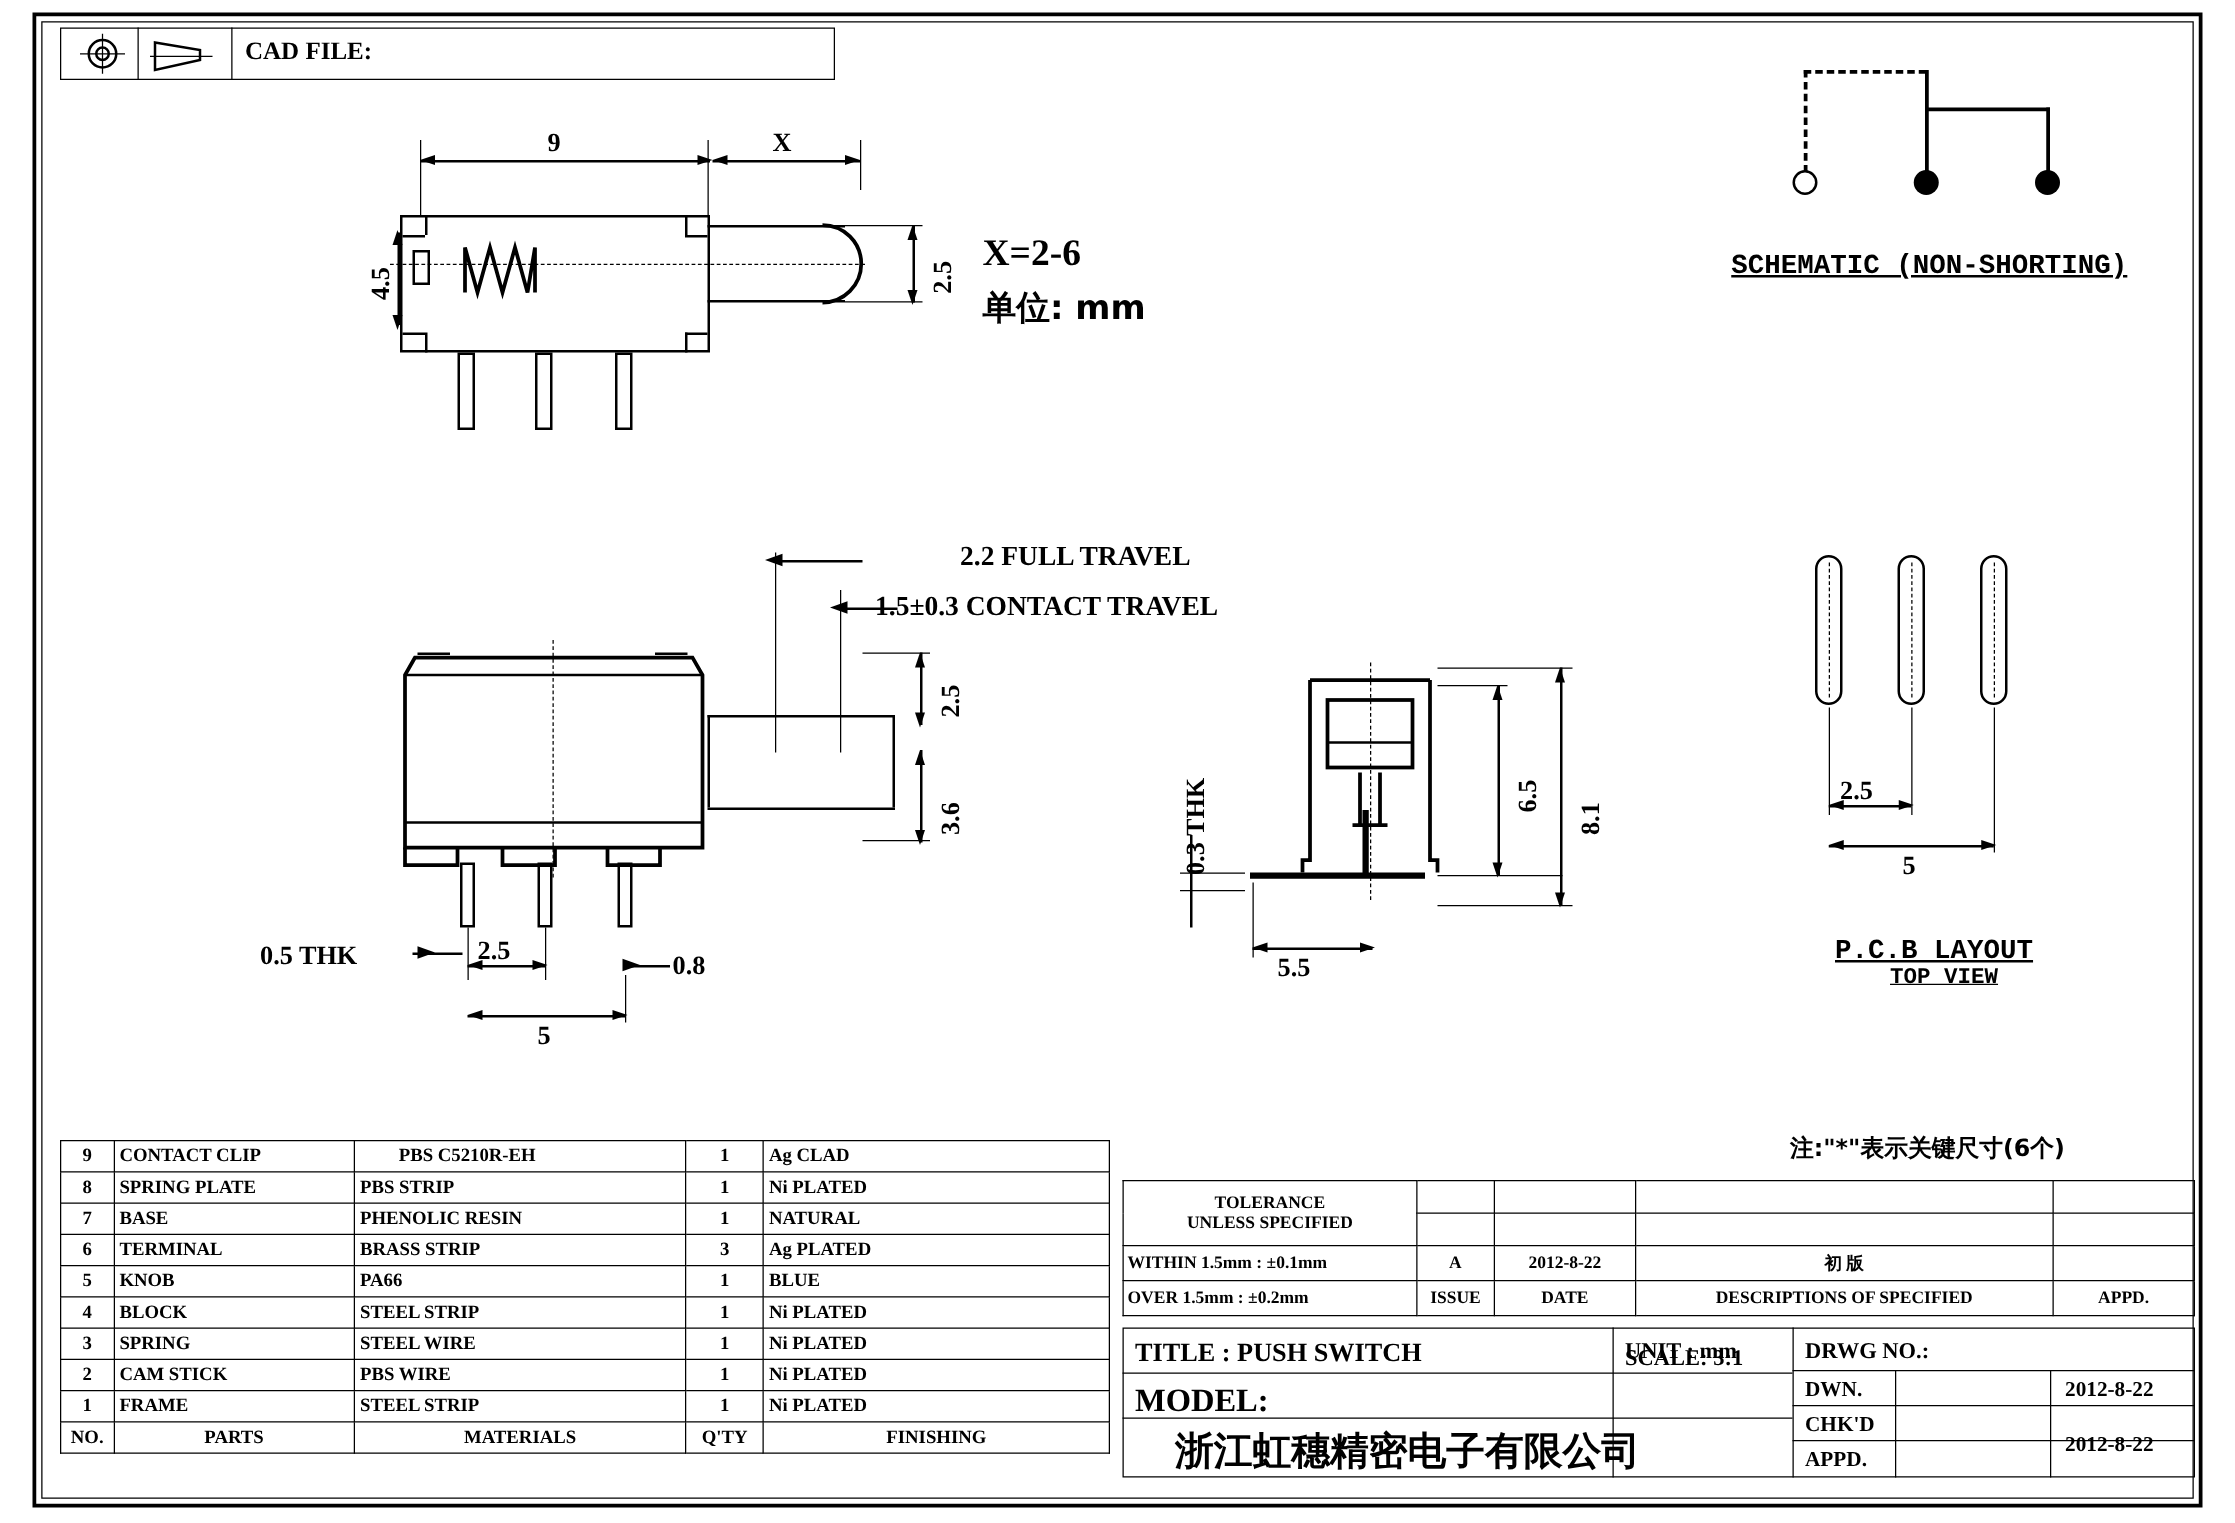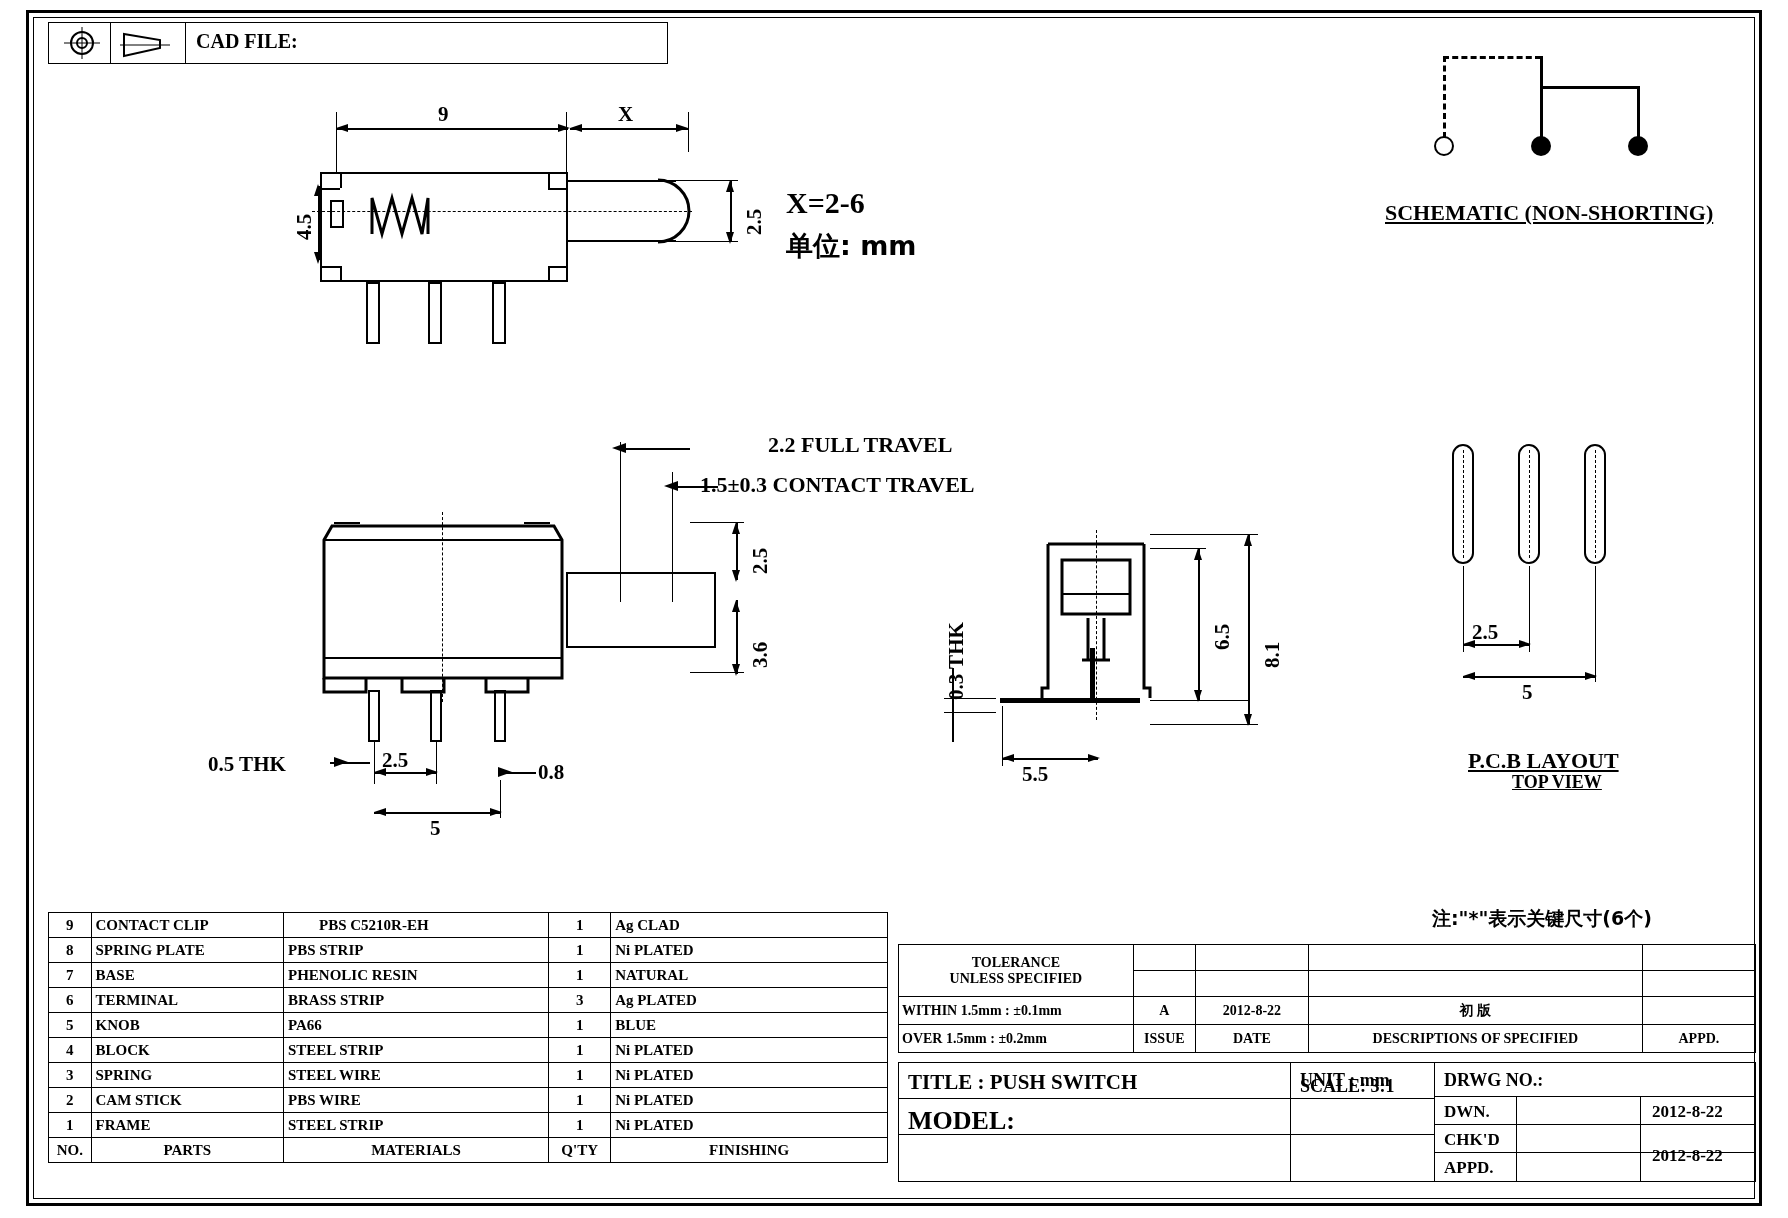--- a/index.html
+++ b/index.html
@@ -14,21 +14,21 @@
   .ln{position:absolute;background:#000;}
   .hline{height:1px;}
   .vline{width:1px;}
   .hline2{height:2px;}
   .vline2{width:2px;}
   .dash-h{position:absolute;height:0;border-top:1px dashed #000;}
   .dash-v{position:absolute;width:0;border-left:1px dashed #000;}
   .dashdot-h{position:absolute;height:0;border-top:1px dashed #000;}
   .box{position:absolute;border:2px solid #000;box-sizing:border-box;}
   .boxthin{position:absolute;border:1px solid #000;box-sizing:border-box;}
-  .under{text-decoration:underline;}
+  .under{text-decoration:underline;font-family:Liberation Mono, monospace;}
   table{border-collapse:collapse;}
   .bom, .rev{position:absolute;}
   .bom td{border:1px solid #000;font-size:15px;font-weight:bold;padding:1px 4px;height:22px;font-family:"Liberation Serif",serif;}
   .rev td{border:1px solid #000;font-size:14px;font-weight:bold;padding:1px 3px;font-family:"Liberation Serif",serif;}
   .ctr{text-align:center;}
   .dot{position:absolute;border-radius:50%;background:#000;}
   .odot{position:absolute;border-radius:50%;background:#fff;border:2px solid #000;}
 </style>
 </head>
 <body>
@@ -409,14 +409,15 @@
   <div class="txt bold" style="left:908px;top:1106px;font-size:26px;">MODEL:</div>
   <div class="txt bold" style="left:1300px;top:1070px;font-size:18px;">UNIT :   mm</div>
   <div class="txt bold" style="left:1300px;top:1076px;font-size:18px;text-align:right;">SCALE:   3:1</div>
   <div class="txt bold" style="left:1444px;top:1070px;font-size:18px;">DRWG NO.:</div>
   <div class="txt bold" style="left:1444px;top:1102px;font-size:17px;">DWN.</div>
   <div class="txt bold" style="left:1444px;top:1130px;font-size:17px;">CHK'D</div>
   <div class="txt bold" style="left:1444px;top:1158px;font-size:17px;">APPD.</div>
   <div class="txt bold" style="left:1652px;top:1102px;font-size:17px;">2012-8-22</div>
   <div class="txt bold" style="left:1652px;top:1146px;font-size:17px;">2012-8-22</div>
 
+  <div class="txt bold cn" style="left:940px;top:1140px;font-size:31px;">浙江虹穗精密电子有限公司</div>
 
 </div>
 
 </body></html>

